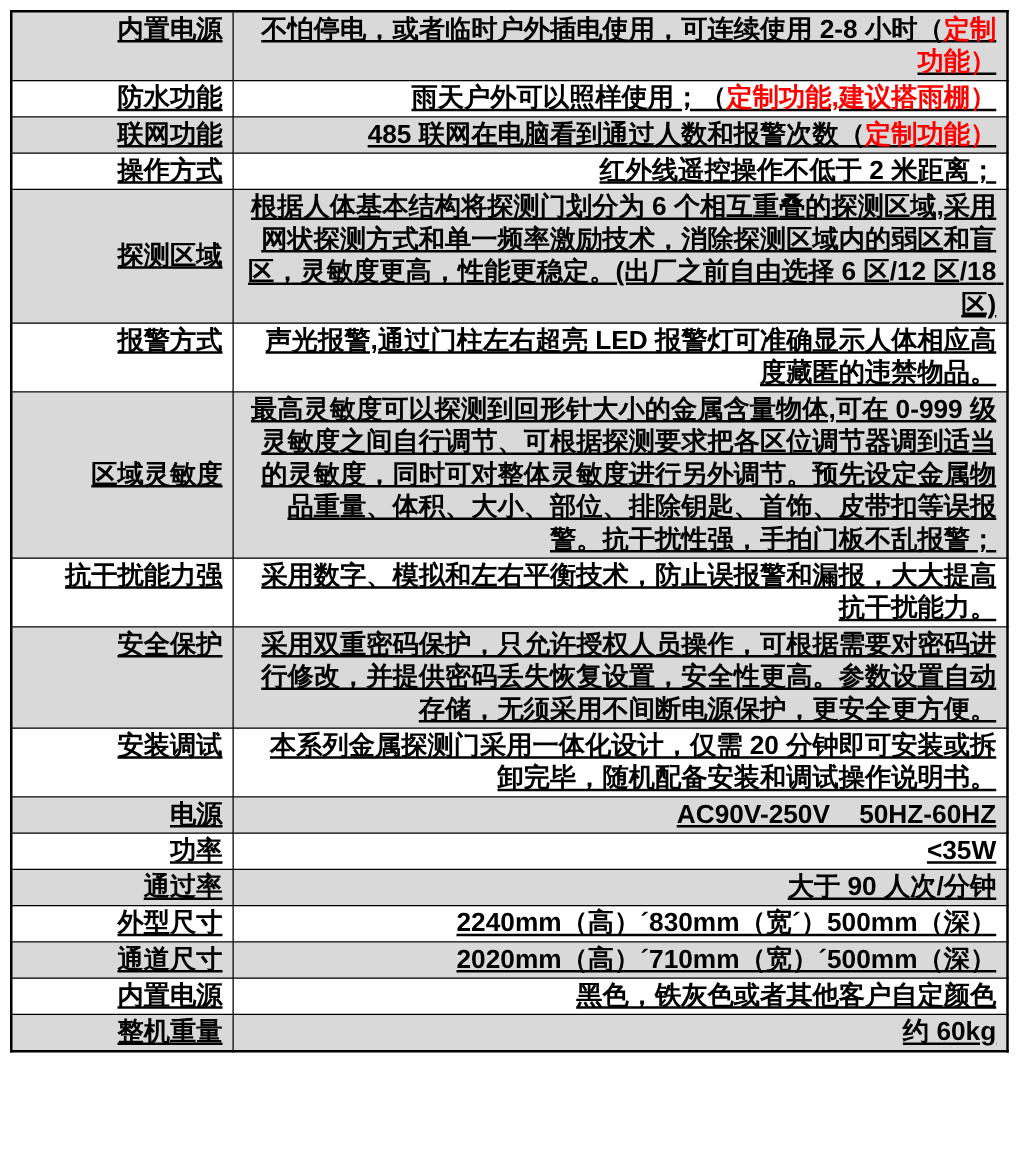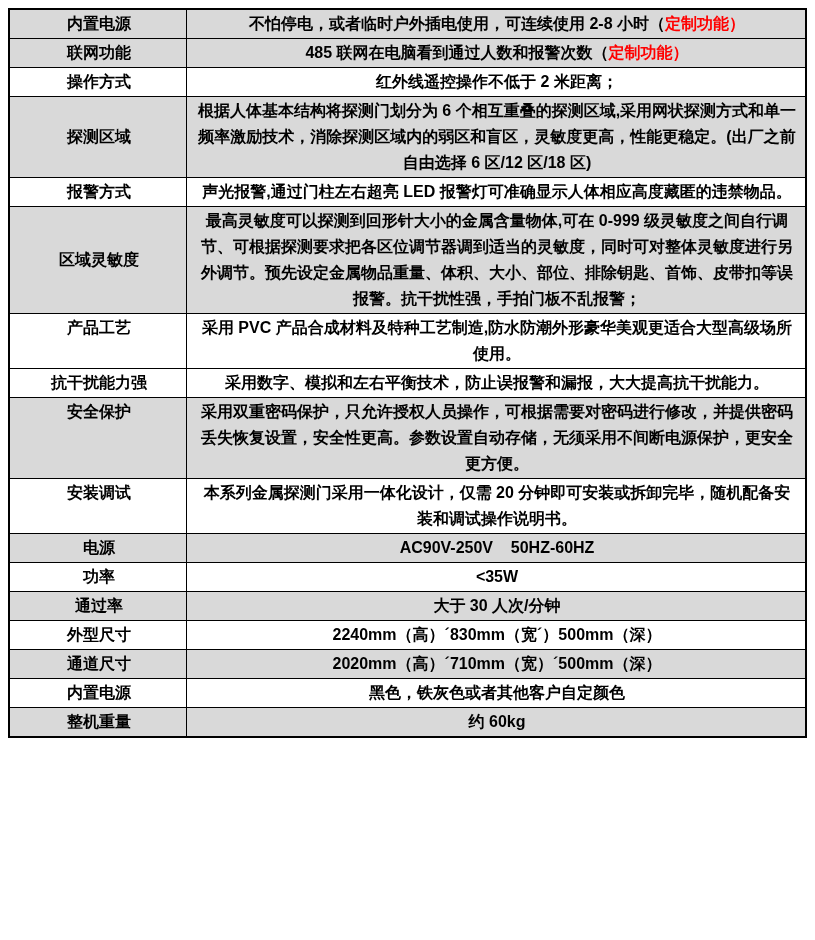--- a/index.html
+++ b/index.html
@@ -22,28 +22,29 @@
   table.spec{
     border-collapse:collapse;
     width:799px;
     table-layout:fixed;
     border:2px solid var(--border-color);
   }
   table.spec th, table.spec td{
     border:1.5px solid var(--border-color);
     color:var(--text-color);
     font-weight:bold;
-    font-size:16px;
+    font-size:21px;
     line-height:26px;
     padding:1px 8px 1px 10px;
-    text-align:center;
+    text-align:right;
     vertical-align:top;
     white-space:pre-wrap;
     word-break:break-all;
     overflow-wrap:anywhere;
+    text-decoration:underline;
   }
   table.spec th{
     width:158px; 
     font-weight:bold;
   }
   table.spec th.middle{
     vertical-align:middle;
     margin-top:27px;
   }
   tr.shaded{
@@ -56,43 +57,43 @@
 </head>
 <body>
 
 <div class="page">
   <table class="spec">
     <tbody>
         <tr class="shaded">
     <th>内置电源</th>
     <td><span>不怕停电，或者临时户外插电使用，可连续使用 2-8 小时（</span><span class="red">定制功能）</span></td>
   </tr>
+        <tr>
+    <th>防水功能</th>
+    <td><span>雨天户外可以照样使用；（</span><span class="red">定制功能,建议搭雨棚）</span></td>
+  </tr>
         <tr class="shaded">
     <th>联网功能</th>
     <td><span>485 联网在电脑看到通过人数和报警次数（</span><span class="red">定制功能）</span></td>
   </tr>
         <tr>
     <th>操作方式</th>
     <td><span>红外线遥控操作不低于 2 米距离；</span></td>
   </tr>
         <tr class="shaded">
     <th class="middle">探测区域</th>
     <td><span>根据人体基本结构将探测门划分为 6 个相互重叠的探测区域,采用网状探测方式和单一频率激励技术，消除探测区域内的弱区和盲区，灵敏度更高，性能更稳定。(出厂之前自由选择 6 区/12 区/18 区)</span></td>
   </tr>
         <tr>
     <th>报警方式</th>
     <td><span>声光报警,通过门柱左右超亮 LED 报警灯可准确显示人体相应高度藏匿的违禁物品。</span></td>
   </tr>
         <tr class="shaded">
     <th class="middle">区域灵敏度</th>
     <td><span>最高灵敏度可以探测到回形针大小的金属含量物体,可在 0-999 级灵敏度之间自行调节、可根据探测要求把各区位调节器调到适当的灵敏度，同时可对整体灵敏度进行另外调节。预先设定金属物品重量、体积、大小、部位、排除钥匙、首饰、皮带扣等误报警。抗干扰性强，手拍门板不乱报警；</span></td>
-  </tr>
-        <tr>
-    <th>产品工艺</th>
-    <td><span>采用 PVC 产品合成材料及特种工艺制造,防水防潮外形豪华美观更适合大型高级场所使用。</span></td>
   </tr>
         <tr>
     <th>抗干扰能力强</th>
     <td><span>采用数字、模拟和左右平衡技术，防止误报警和漏报，大大提高抗干扰能力。</span></td>
   </tr>
         <tr class="shaded">
     <th>安全保护</th>
     <td><span>采用双重密码保护，只允许授权人员操作，可根据需要对密码进行修改，并提供密码丢失恢复设置，安全性更高。参数设置自动存储，无须采用不间断电源保护，更安全更方便。</span></td>
   </tr>
         <tr>
@@ -102,21 +103,21 @@
         <tr class="shaded">
     <th>电源</th>
     <td><span>AC90V-250V    50HZ-60HZ</span></td>
   </tr>
         <tr>
     <th>功率</th>
     <td><span>&lt;35W</span></td>
   </tr>
         <tr class="shaded">
     <th>通过率</th>
-    <td><span>大于 30 人次/分钟</span></td>
+    <td><span>大于 90 人次/分钟</span></td>
   </tr>
         <tr>
     <th>外型尺寸</th>
     <td><span>2240mm（高）´830mm（宽´）500mm（深）</span></td>
   </tr>
         <tr class="shaded">
     <th>通道尺寸</th>
     <td><span>2020mm（高）´710mm（宽）´500mm（深）</span></td>
   </tr>
         <tr>

